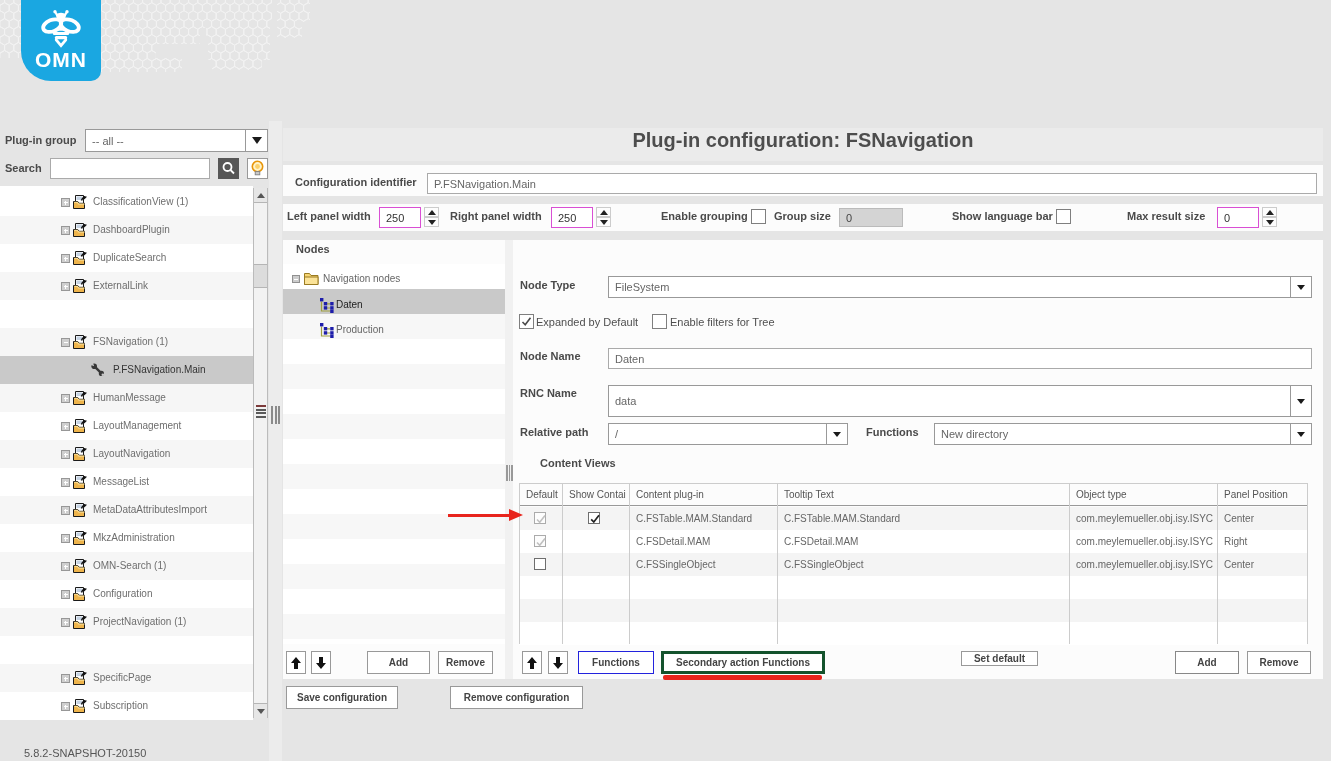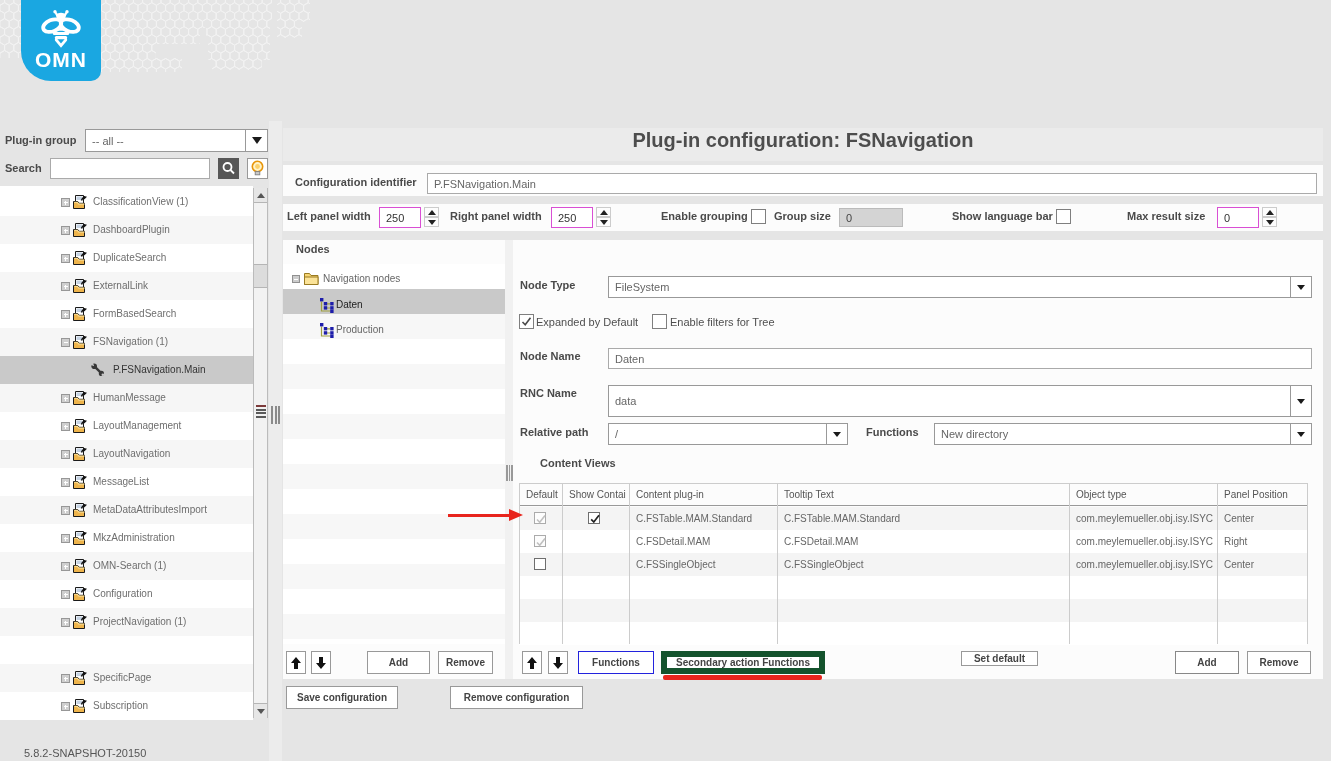--- a/index.html
+++ b/index.html
@@ -577,32 +577,20 @@
         <svg width="16" height="16" viewBox="0 0 16 16" style="position:absolute;left:72px;top:6px;">
           <path d="M3.5 1.5 h8 v10 h-8 z" fill="#fff" stroke="#1a1a1a" stroke-width="1"></path>
           <path d="M4.5 2.5 h6 v3.5 h-6 z" fill="#c5d2e2" stroke="none"></path>
           <path d="M1.5 7.5 h4.2 l1.6 1.8 h5.2 v5.2 h-11 z" fill="#eeb44c" stroke="#1a1a1a" stroke-width="1"></path>
           <path d="M2.3 8.3 h3 l1.6 1.8 h5.6" stroke="#f8d98e" stroke-width="1.2" fill="none"></path>
           <path d="M9.5 6.5 C10 4.5 11 3.5 12.5 3.2" stroke="#111" stroke-width="1.5" fill="none"></path>
           <path d="M11.2 1.8 L15 2.8 L12.2 5.4 Z" fill="#111"></path>
         </svg>
         <div class="txt2">ExternalLink</div>
       </div>
-      <div class="trow" style="top:112px;background:#ffffff;">
-        <div class="pm plus"></div>
-        <svg width="16" height="16" viewBox="0 0 16 16" style="position:absolute;left:72px;top:6px;">
-          <path d="M3.5 1.5 h8 v10 h-8 z" fill="#fff" stroke="#1a1a1a" stroke-width="1"></path>
-          <path d="M4.5 2.5 h6 v3.5 h-6 z" fill="#c5d2e2" stroke="none"></path>
-          <path d="M1.5 7.5 h4.2 l1.6 1.8 h5.2 v5.2 h-11 z" fill="#eeb44c" stroke="#1a1a1a" stroke-width="1"></path>
-          <path d="M2.3 8.3 h3 l1.6 1.8 h5.6" stroke="#f8d98e" stroke-width="1.2" fill="none"></path>
-          <path d="M9.5 6.5 C10 4.5 11 3.5 12.5 3.2" stroke="#111" stroke-width="1.5" fill="none"></path>
-          <path d="M11.2 1.8 L15 2.8 L12.2 5.4 Z" fill="#111"></path>
-        </svg>
-        <div class="txt2">FormBasedSearch</div>
-      </div>
       <div class="trow" style="top:140px;background:#f6f6f6;">
         <div class="pm "></div>
         <svg width="16" height="16" viewBox="0 0 16 16" style="position:absolute;left:72px;top:6px;">
           <path d="M3.5 1.5 h8 v10 h-8 z" fill="#fff" stroke="#1a1a1a" stroke-width="1"></path>
           <path d="M4.5 2.5 h6 v3.5 h-6 z" fill="#c5d2e2" stroke="none"></path>
           <path d="M1.5 7.5 h4.2 l1.6 1.8 h5.2 v5.2 h-11 z" fill="#eeb44c" stroke="#1a1a1a" stroke-width="1"></path>
           <path d="M2.3 8.3 h3 l1.6 1.8 h5.6" stroke="#f8d98e" stroke-width="1.2" fill="none"></path>
           <path d="M9.5 6.5 C10 4.5 11 3.5 12.5 3.2" stroke="#111" stroke-width="1.5" fill="none"></path>
           <path d="M11.2 1.8 L15 2.8 L12.2 5.4 Z" fill="#111"></path>
         </svg>
@@ -984,21 +972,21 @@
       <svg width="12" height="14" viewBox="0 0 12 14">
         <path d="M6 1 L11 7 H8 V13 H4 V7 H1 Z" fill="#111"></path>
       </svg>
     </div>
 <div class="abs btn" style="left:548px;top:651px;width:20px;height:23px;">
       <svg width="12" height="14" viewBox="0 0 12 14">
         <path d="M6 13 L1 7 H4 V1 H8 V7 H11 Z" fill="#111"></path>
       </svg>
     </div>
 <div class="abs btn" style="left:578px;top:651px;width:76px;height:23px;border:1px solid #2222dd;">Functions</div>
-<div class="abs btn" style="left:661px;top:651px;width:164px;height:23px;border:6px solid #14532d;">Secondary action Functions</div>
+<div class="abs btn" style="left:661px;top:651px;width:164px;height:23px;border:3px solid #14532d;">Secondary action Functions</div>
 <div class="abs btn" style="left:961px;top:651px;width:77px;height:15px;">Set default</div>
 <div class="abs btn" style="left:1175px;top:651px;width:64px;height:23px;border:1px solid #888;">Add</div>
 <div class="abs btn" style="left:1247px;top:651px;width:64px;height:23px;">Remove</div>
 
 <div class="abs btn" style="left:286px;top:686px;width:112px;height:23px;">Save configuration</div>
 <div class="abs btn" style="left:406px;top:686px;width:133px;height:23px;margin-left:44px;">Remove configuration</div>
 
 <div class="abs" style="left:448px;top:514px;width:62px;height:3px;background:#e8251d;"></div>
 <div class="abs" style="left:509px;top:509px;width:0;height:0;border-top:6.5px solid transparent;border-bottom:6.5px solid transparent;border-left:14px solid #e8251d;"></div>
 <div class="abs" style="left:663px;top:675px;width:159px;height:4.5px;background:#e8251d;border-radius:2px;"></div>

